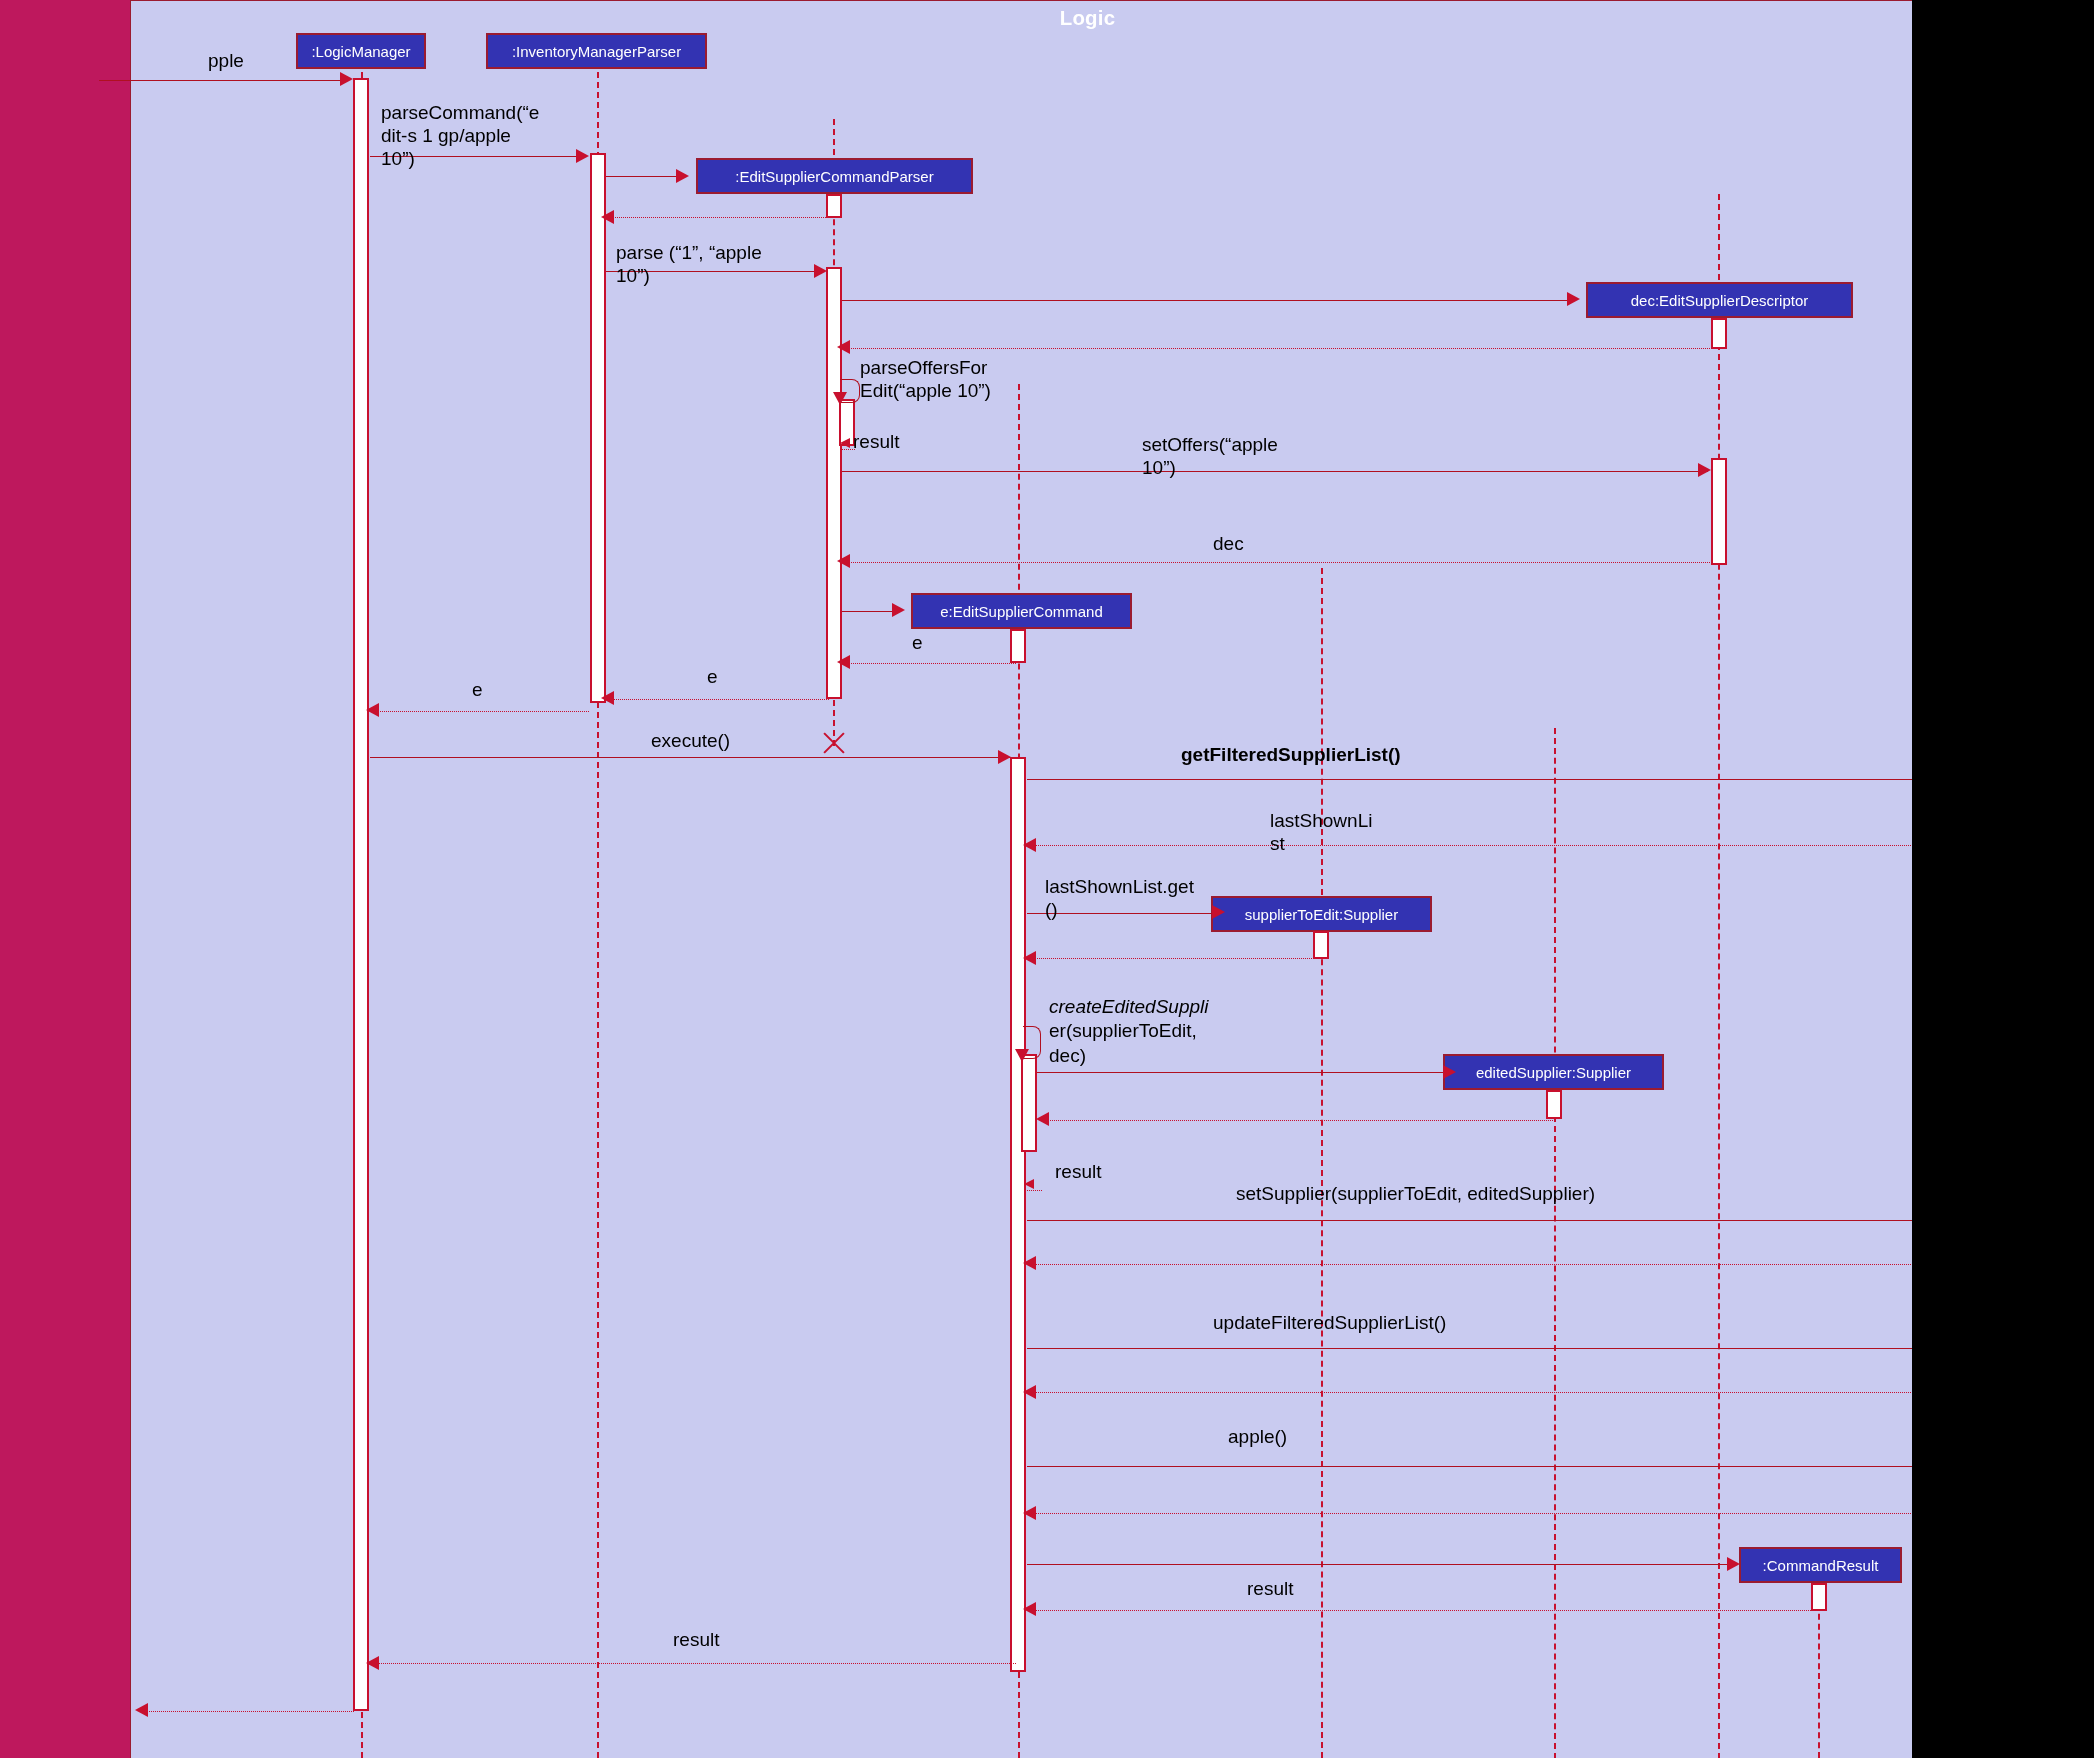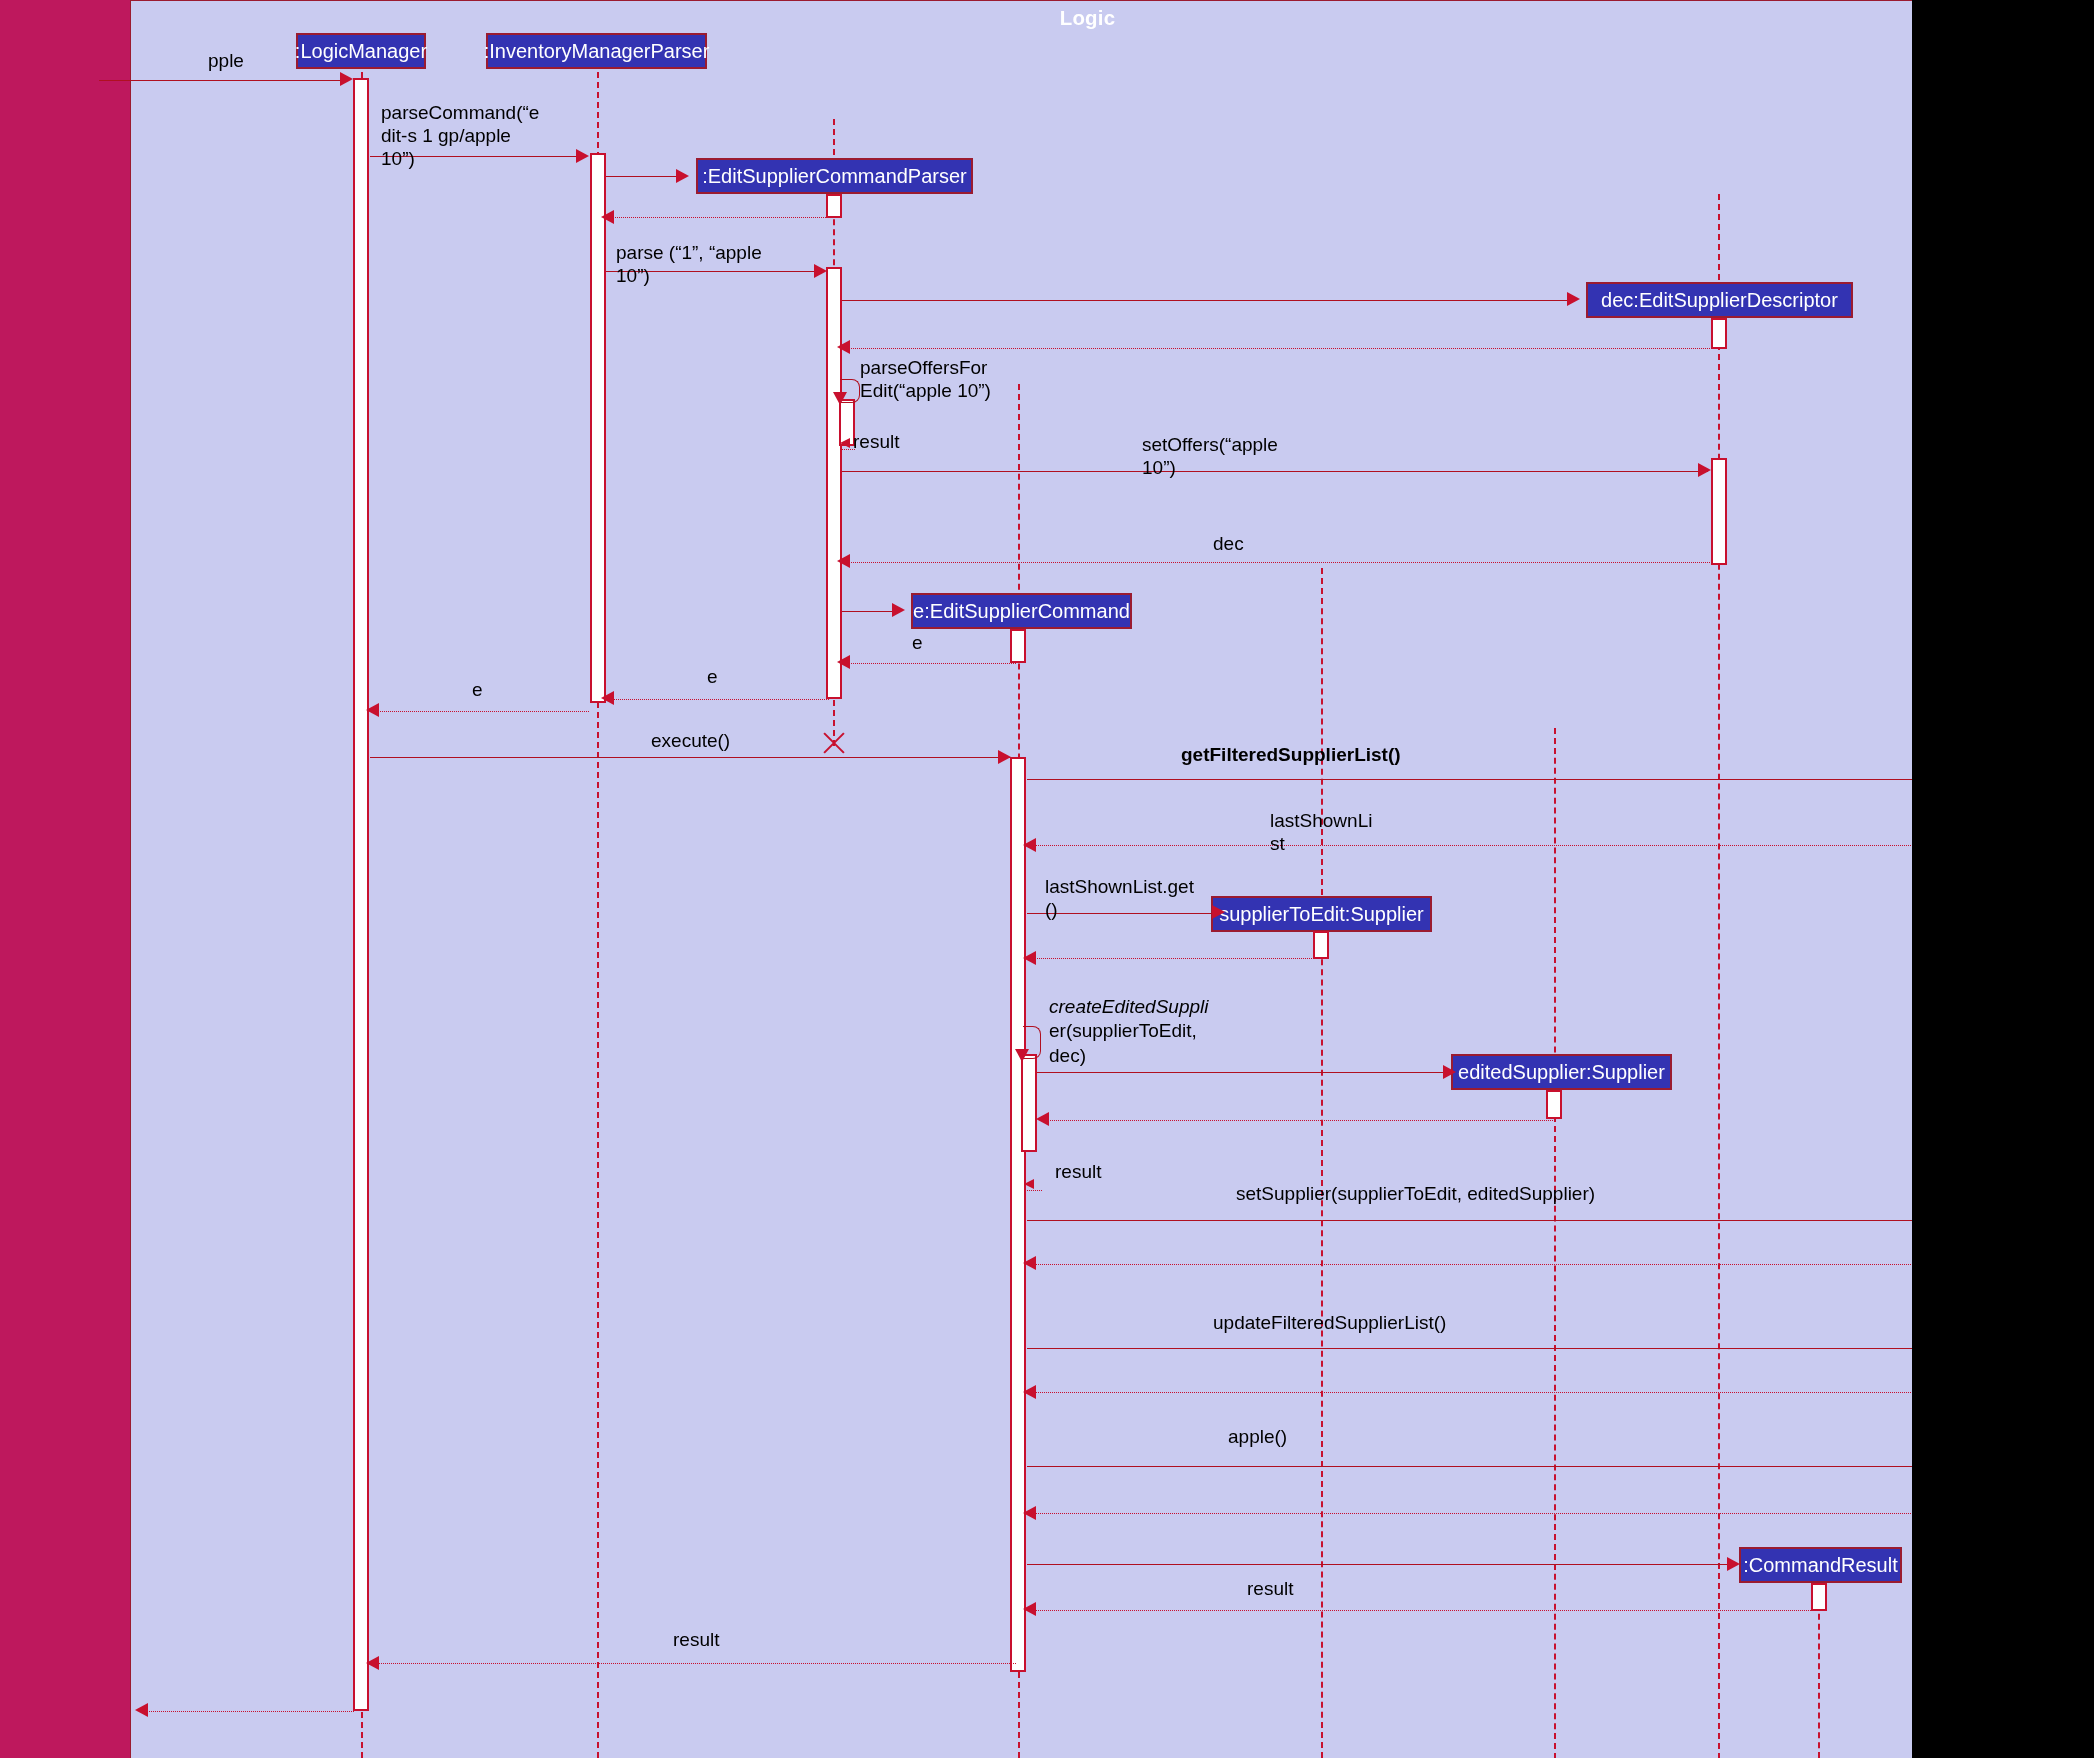--- a/index.html
+++ b/index.html
@@ -22,21 +22,21 @@
     background:#e8798c;border:1.6px solid #c0263c;
   }
   .partition-title{
     position:absolute;color:#ffffff;font-weight:bold;font-size:20.4px;
     letter-spacing:0.2px;text-align:center;
   }
   
   .participant{
     position:absolute;box-sizing:border-box;
     background:#3333b2;border:2.4px solid #9b1b30;
-    color:#ffffff;font-size:20px;
+    color:#ffffff;font-size:15px;
     display:flex;align-items:center;justify-content:center;
     white-space:nowrap;
   }
   .participant.model-box{background:#8b1a1a;border:2.4px solid #6e1414;}
   
   .lifeline{
     position:absolute;width:0;
     border-left:2.4px dashed #c8102e;
   }
   
@@ -117,21 +117,21 @@
   </div>
   <div class="participant" style="left:1586px;top:282px;width:267px;height:36px;">
     <span>dec:EditSupplierDescriptor</span>
   </div>
   <div class="participant" style="left:911px;top:593px;width:221px;height:36px;">
     <span>e:EditSupplierCommand</span>
   </div>
   <div class="participant" style="left:1211px;top:896px;width:221px;height:36px;">
     <span>supplierToEdit:Supplier</span>
   </div>
-  <div class="participant" style="left:1443px;top:1054px;width:221px;height:36px;margin-left:8px;">
+  <div class="participant" style="left:1443px;top:1054px;width:221px;height:36px;">
     <span>editedSupplier:Supplier</span>
   </div>
   <div class="participant" style="left:1739px;top:1547px;width:163px;height:36px;">
     <span>:CommandResult</span>
   </div>
   <div class="participant model-box" style="left:1964px;top:42px;width:93px;height:29px;font-size:18px;">
     <span>:Model</span>
   </div>
 
   <div class="activation" style="left:353px;top:78px;width:16.3px;height:1633px;"></div>

